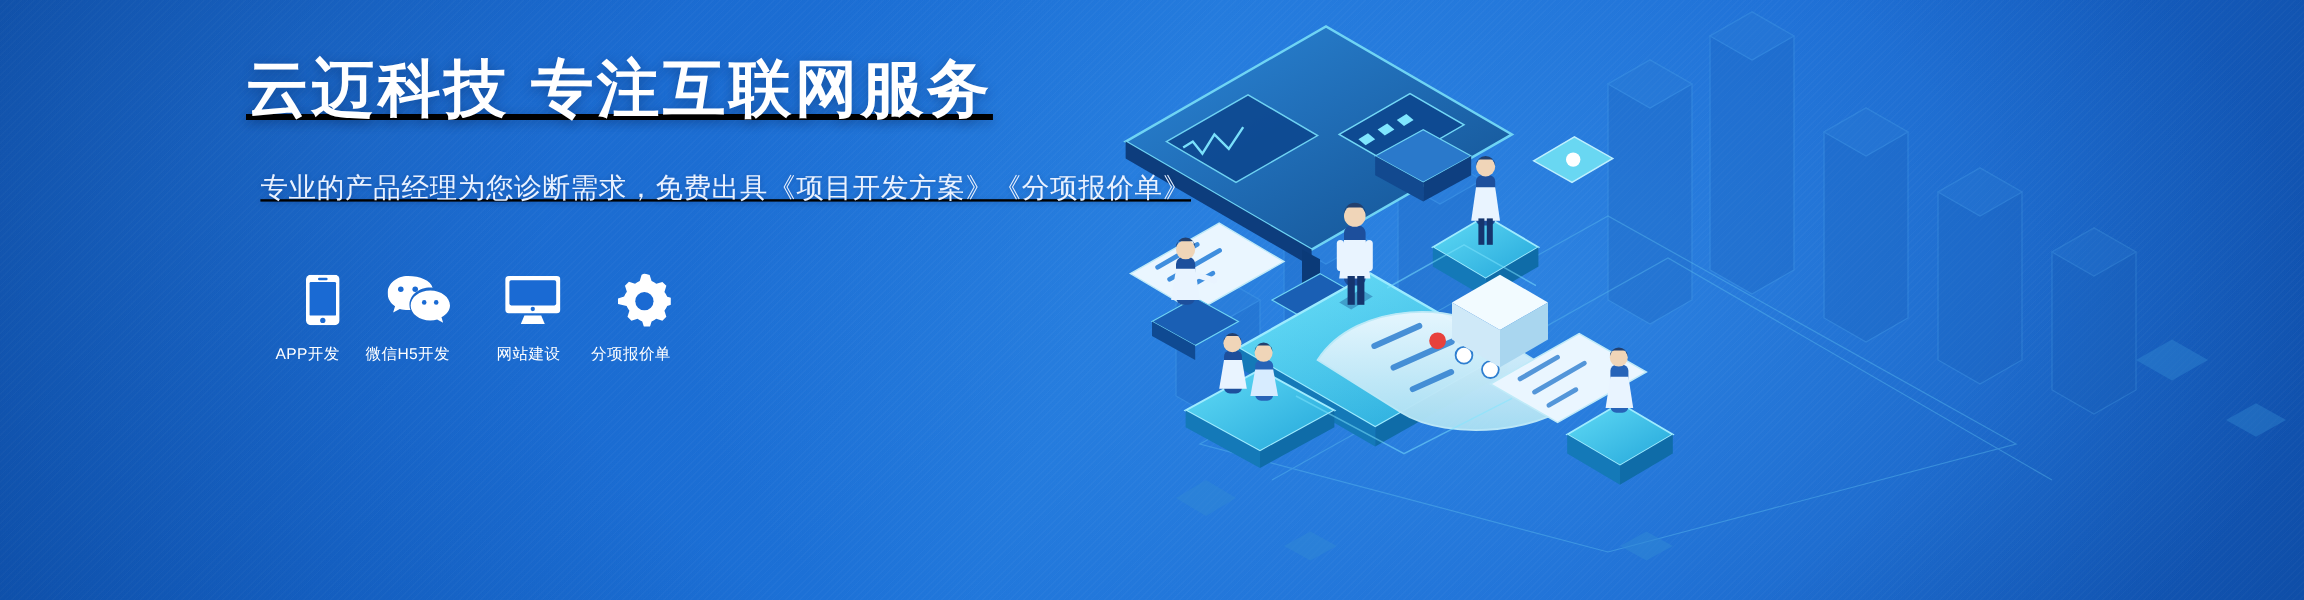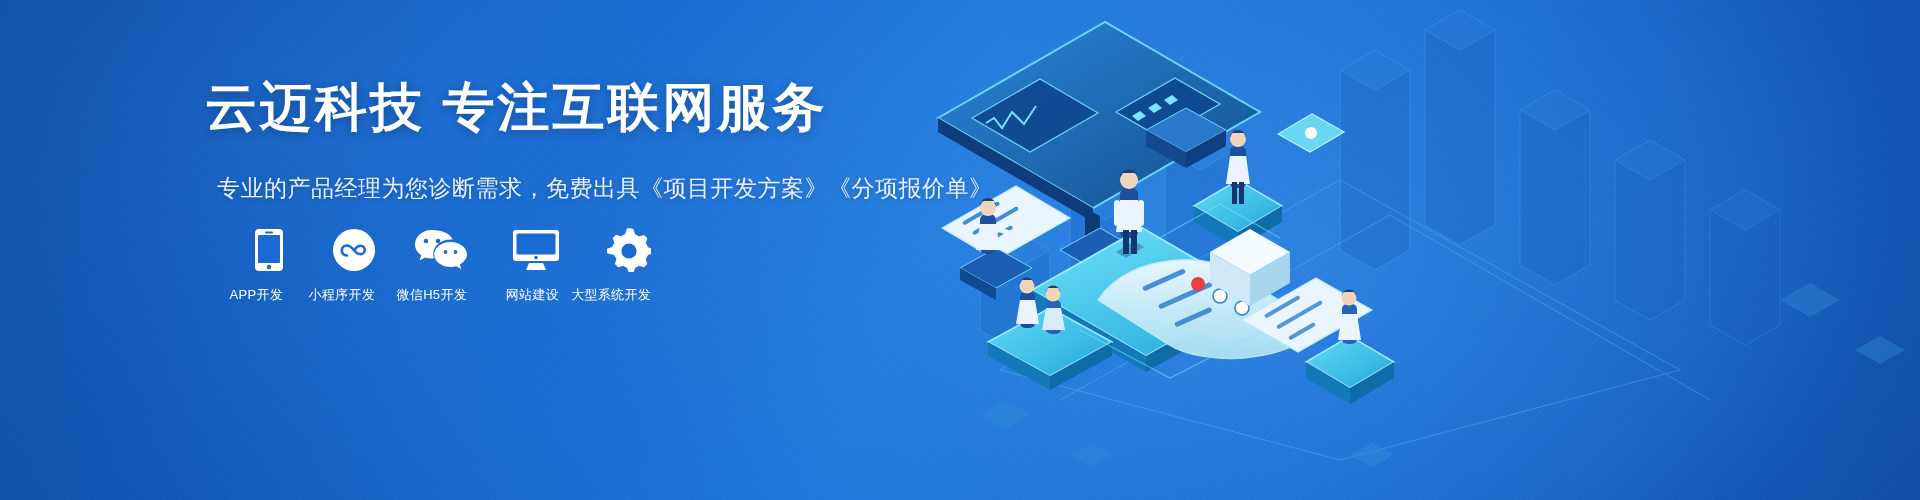--- a/index.html
+++ b/index.html
@@ -26,21 +26,21 @@
       repeating-linear-gradient(135deg, rgba(255,255,255,0.022) 0px, rgba(255,255,255,0.022) 1px, rgba(0,0,0,0) 1px, rgba(0,0,0,0) 4px);
     pointer-events:none;
   }
   #vignette {
     position:absolute; inset:0;
     background:radial-gradient(ellipse 1500px 900px at 55% 45%, rgba(255,255,255,0.0) 40%, rgba(5,40,95,0.38) 100%);
     pointer-events:none;
   }
 
   
-  #left { position:absolute; left:205px; top:76px; width:720px; }
+  #left { position:absolute; left:205px; top:44px; width:720px;text-decoration:underline; }
 
   #headline {
     font-size:52px; font-weight:bold; color:#ffffff;
     letter-spacing:3px; line-height:1.2;
     text-shadow:0 2px 10px rgba(0,25,70,0.35);
     white-space:nowrap;
   }
 
   #sub { margin-top:30px;margin-left:12px; }
   .subline {
@@ -297,29 +297,20 @@
         <svg width="28" height="42" viewBox="0 0 28 42">
           <rect x="0" y="0" width="28" height="42" rx="4"></rect>
           <rect x="3" y="6" width="22" height="28" rx="1" fill="#1a6ad3"></rect>
           <rect x="10" y="2.5" width="8" height="2" rx="1" fill="#1a6ad3"></rect>
           <circle cx="14" cy="38" r="2.2" fill="#1a6ad3"></circle>
         </svg>
       </span>
       <span class="svc-label">APP开发</span>
     </div>
 
-    <div class="service">
-      <span class="svc-icon">
-        <svg width="42" height="42" viewBox="0 0 42 42">
-          <circle cx="21" cy="21" r="21"></circle>
-          <path d="M14 26.5 c-3.2 0 -5.2 -2.2 -5.2 -5 s2 -5 5.2 -5 c3 0 4.8 2 6.6 4.2 c2 2.4 3.8 4.4 6.8 4.4 c2.6 0 4.4 -1.8 4.4 -4.2 s-1.8 -4.2 -4.4 -4.2 c-2.4 0 -4 1.6 -5.4 3.4" fill="none" stroke="#1a6ad3" stroke-width="2.6" stroke-linecap="round"></path>
-        </svg>
-      </span>
-      <span class="svc-label">小程序开发</span>
-    </div>
 
     <div class="service">
       <span class="svc-icon">
         <svg width="52" height="42" viewBox="0 0 52 42">
           <path d="M17 1 C7.6 1 0 7.4 0 15.3 c0 4.4 2.4 8.3 6.2 10.9 l-1.6 5.2 l5.6 -3 c2.1 .6 4.4 1 6.8 1 c.7 0 1.4 0 2 -.1 c-.5 -1.3 -.8 -2.7 -.8 -4.2 C18.2 16.9 26 10.6 35.6 10.6 c.6 0 1.3 0 1.9 .1 C35.8 4.8 27.2 1 17 1 Z"></path>
           <circle cx="11" cy="12" r="2.3" fill="#1a6ad3"></circle>
           <circle cx="23" cy="12" r="2.3" fill="#1a6ad3"></circle>
           <path d="M52 25.5 C52 18.6 44.6 13 35.6 13 C26.5 13 19.2 18.6 19.2 25.5 C19.2 32.4 26.5 38 35.6 38 c2 0 3.9 -.3 5.7 -.8 l5 2.7 l-1.4 -4.5 C48.9 33 52 29.6 52 25.5 Z"></path>
           <circle cx="30.5" cy="23" r="1.9" fill="#1a6ad3"></circle>
           <circle cx="40.5" cy="23" r="1.9" fill="#1a6ad3"></circle>
@@ -340,17 +331,17 @@
       <span class="svc-label">网站建设</span>
     </div>
 
     <div class="service">
       <span class="svc-icon">
         <svg width="44" height="44" viewBox="0 0 44 44">
           <path d="M22 0 l4.4 1.1 l1.6 5.1 a16.4 16.4 0 0 1 3.9 2.3 l5.1 -1.6 l3.3 3.3 l-1.6 5.1 a16.4 16.4 0 0 1 2.3 3.9 l5.1 1.6 v4.6 l-5.1 1.6 a16.4 16.4 0 0 1 -2.3 3.9 l1.6 5.1 l-3.3 3.3 l-5.1 -1.6 a16.4 16.4 0 0 1 -3.9 2.3 l-1.6 5.1 h-4.6 l-1.6 -5.1 a16.4 16.4 0 0 1 -3.9 -2.3 l-5.1 1.6 l-3.3 -3.3 l1.6 -5.1 a16.4 16.4 0 0 1 -2.3 -3.9 L0 25.3 v-4.6 l5.1 -1.6 a16.4 16.4 0 0 1 2.3 -3.9 L5.8 10.1 l3.3 -3.3 l5.1 1.6 a16.4 16.4 0 0 1 3.9 -2.3 L19.7 1 Z"></path>
           <circle cx="22" cy="23" r="7.6" fill="#1a6ad3"></circle>
         </svg>
       </span>
-      <span class="svc-label">大型系统开发</span>
+      <span class="svc-label">分项报价单</span>
     </div>
 
   </div>
 </div>
 
 </body></html>

